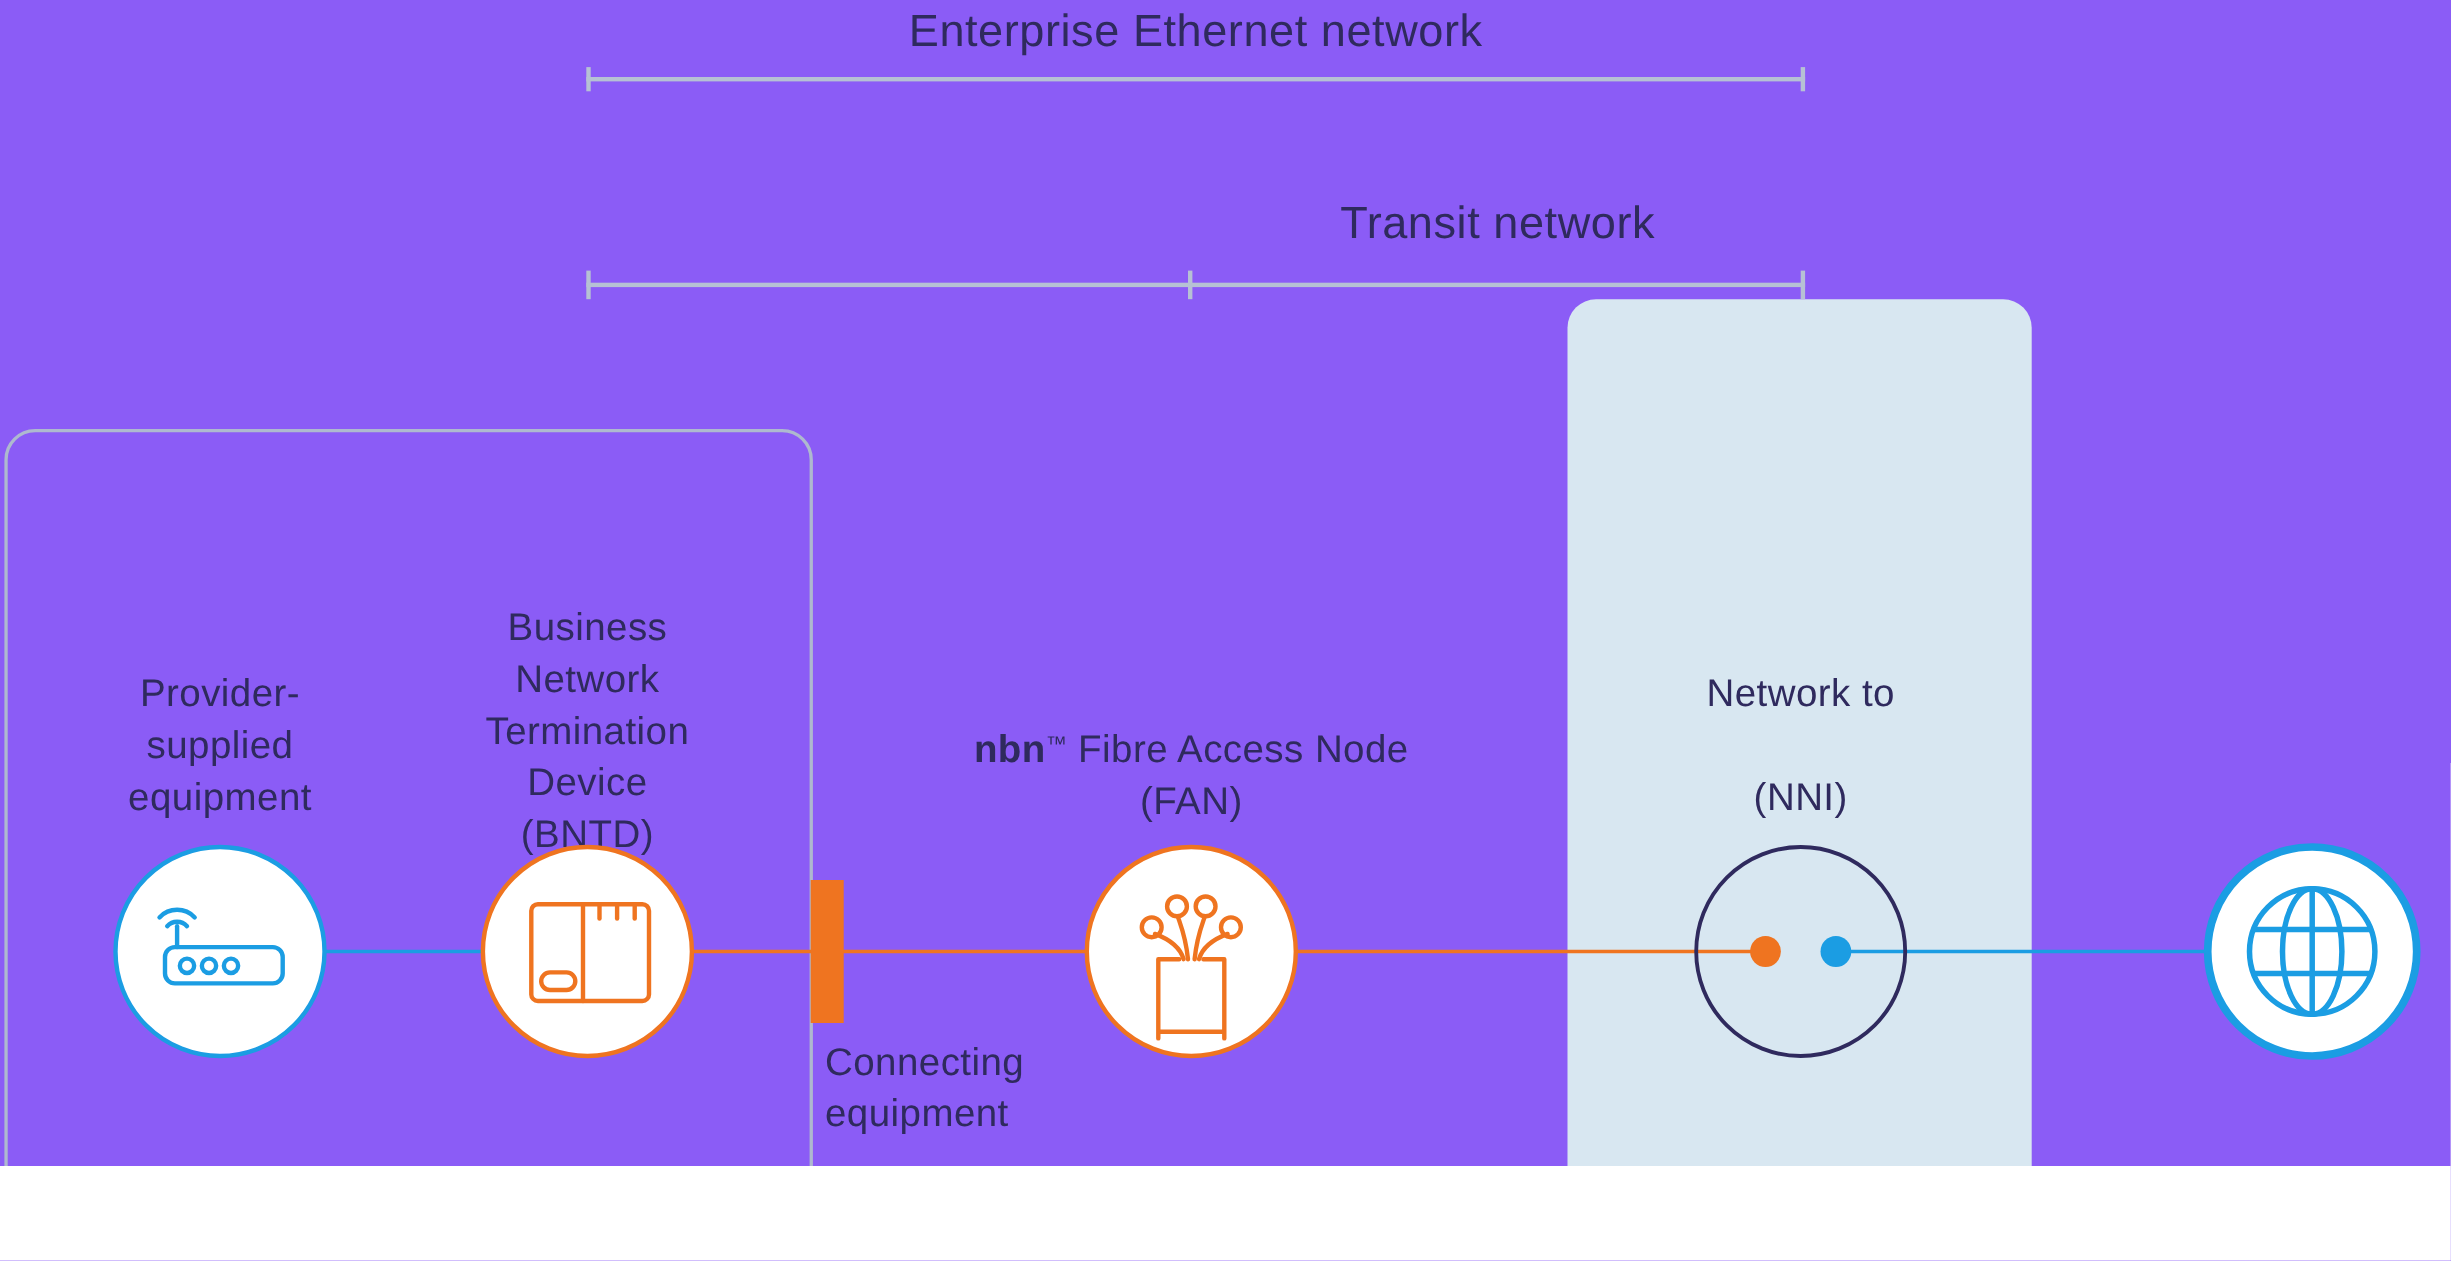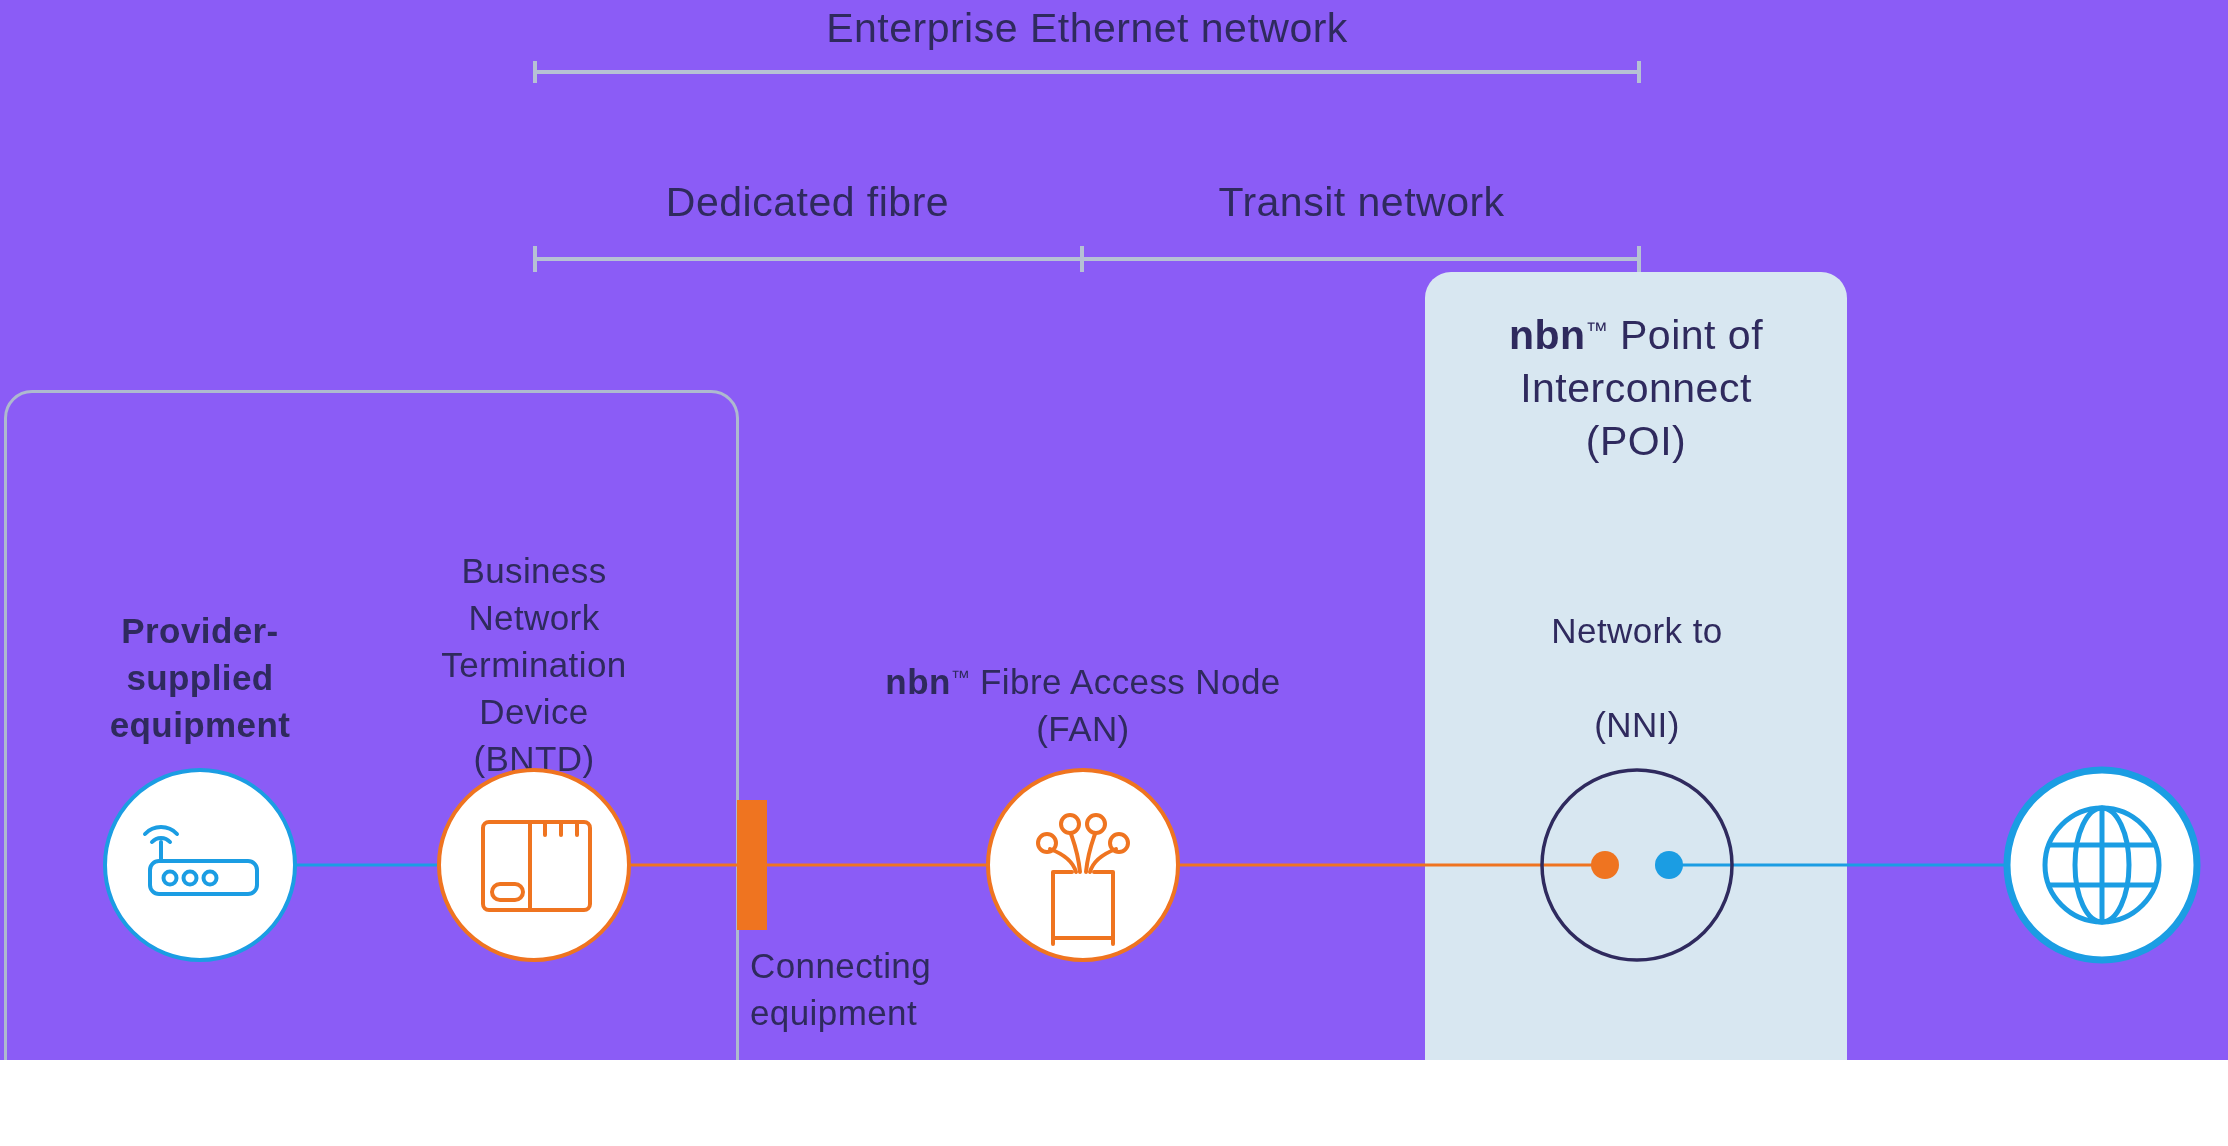--- a/index.html
+++ b/index.html
@@ -29,35 +29,29 @@
 
   <div class="band" style="left:1425px;top:272px;width:422px;height:871px;"></div>
 
   <div class="box" style="left:4px;top:390px;width:729px;height:747px;"></div>
 
   <div class="lbl big" style="left:558px;top:2px;width:1058px;">Enterprise Ethernet network</div>
   <div class="bracket" style="left:533px;top:70px;width:1108px;"></div>
   <div class="tick" style="left:533px;top:61px;height:22px;"></div>
   <div class="tick" style="left:1637px;top:61px;height:22px;"></div>
 
-  <div class="lbl big" style="left:533px;top:176px;width:549px;">Dedicated fibre</div>
   <div class="lbl big" style="left:1082px;top:176px;width:559px;">Transit network</div>
   <div class="bracket" style="left:533px;top:257px;width:1108px;"></div>
   <div class="tick" style="left:533px;top:246px;height:26px;"></div>
   <div class="tick" style="left:1080px;top:246px;height:26px;"></div>
   <div class="tick" style="left:1637px;top:246px;height:26px;"></div>
 
 
-  <div class="lbl big" style="left:1425px;top:304px;width:422px;">
-    <span class="brand">nbn</span><span class="tm">™</span><span> Point of</span><br>
-    <span>Interconnect</span><br>
-    <span>(POI)</span>
-  </div>
 
-  <div class="lbl" style="left:40px;top:607px;width:320px;font-weight:bold;">
+  <div class="lbl" style="left:40px;top:607px;width:320px;">
     <span>Provider-</span><br>
     <span>supplied</span><br>
     <span>equipment</span>
   </div>
 
   <div class="lbl" style="left:384px;top:513px;width:300px;margin-top:34px;">
     <span>Business</span><br>
     <span>Network</span><br>
     <span>Termination</span><br>
     <span>Device</span><br>

